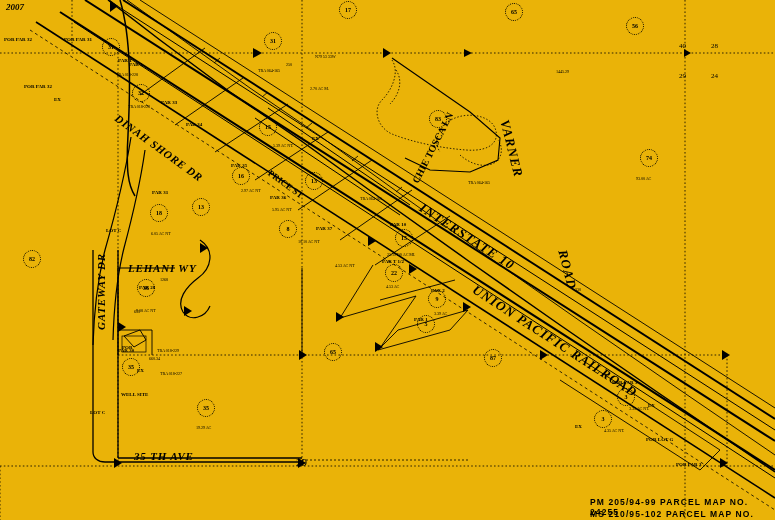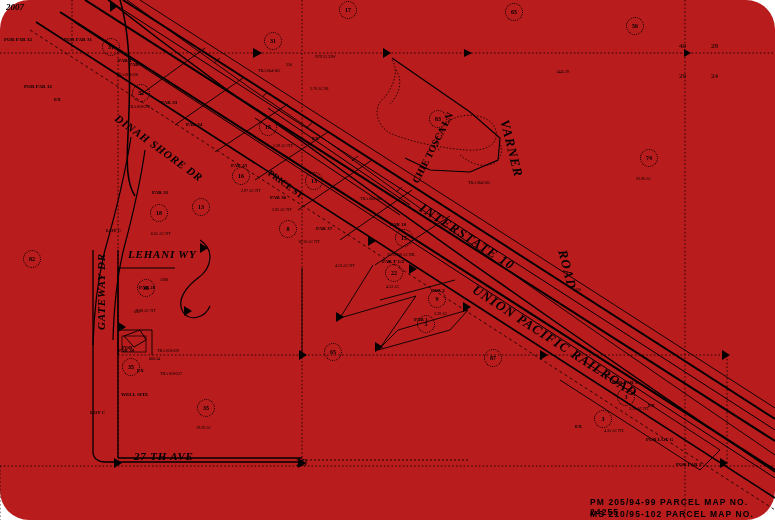--- a/index.html
+++ b/index.html
@@ -1,18 +1,18 @@
 <!DOCTYPE html>
 <html><head>
 <meta charset="utf-8">
 <style>
   html,body{margin:0;padding:0;background:#ffffff;}
   body{width:775px;height:520px;overflow:hidden;
        font-family:"Liberation Serif", serif;color:#000;}
-  #map-root{position:relative;width:775px;height:520px;background:#b91c1c;border-radius:29px;}
+  #map-root{position:relative;width:775px;height:520px;background:#eab308;}
   svg#map-svg{position:absolute;left:0;top:0;width:775px;height:520px;}
   .txt{position:absolute;white-space:nowrap;color:#000;
        font-family:"Liberation Serif", serif;font-weight:bold;
        transform-origin:0 0;}
   .tiny{font-size:4.2px;font-weight:normal;letter-spacing:-0.1px;}
   .small{font-size:5px;}
   .med{font-size:6.5px;}
   .road{font-size:11px;letter-spacing:0.8px;font-style:italic;}
   .roadbig{font-size:13px;letter-spacing:1.2px;font-style:italic;}
   .sect{font-size:7px;font-weight:normal;}
@@ -181,23 +181,23 @@
       </g>
     </g>
   </svg>
 
   <div class="txt stamp" style="left:6px;top:2px;">2007</div>
 
   <div class="txt road" style="left:120px;top:112px;transform:rotate(36deg);">DINAH SHORE DR</div>
 
   <div class="txt road" style="left:95px;top:330px;transform:rotate(-90deg);">GATEWAY DR</div>
 
-  <div class="txt road" style="left:128px;top:248px;font-family:Liberation Serif, serif;">LEHANI WY</div>
-
-  <div class="txt road" style="left:134px;top:450px;">27 TH AVE</div>
+  <div class="txt road" style="left:128px;top:262px;font-family:Liberation Serif, serif;">LEHANI WY</div>
+
+  <div class="txt road" style="left:134px;top:450px;">35 TH AVE</div>
 
   <div class="txt roadbig" style="left:425px;top:200px;transform:rotate(33deg);">INTERSTATE 10</div>
 
   <div class="txt roadbig" style="left:512px;top:118px;transform:rotate(76deg);">VARNER</div>
 
   <div class="txt roadbig" style="left:570px;top:248px;transform:rotate(76deg);">ROAD</div>
 
   <div class="txt roadbig" style="left:478px;top:282px;transform:rotate(33deg);">UNION PACIFIC RAILROAD</div>
 
   <div class="txt med" style="left:410px;top:180px;transform:rotate(-63deg);font-size:10px;">CHIE TOSCA LN</div>

